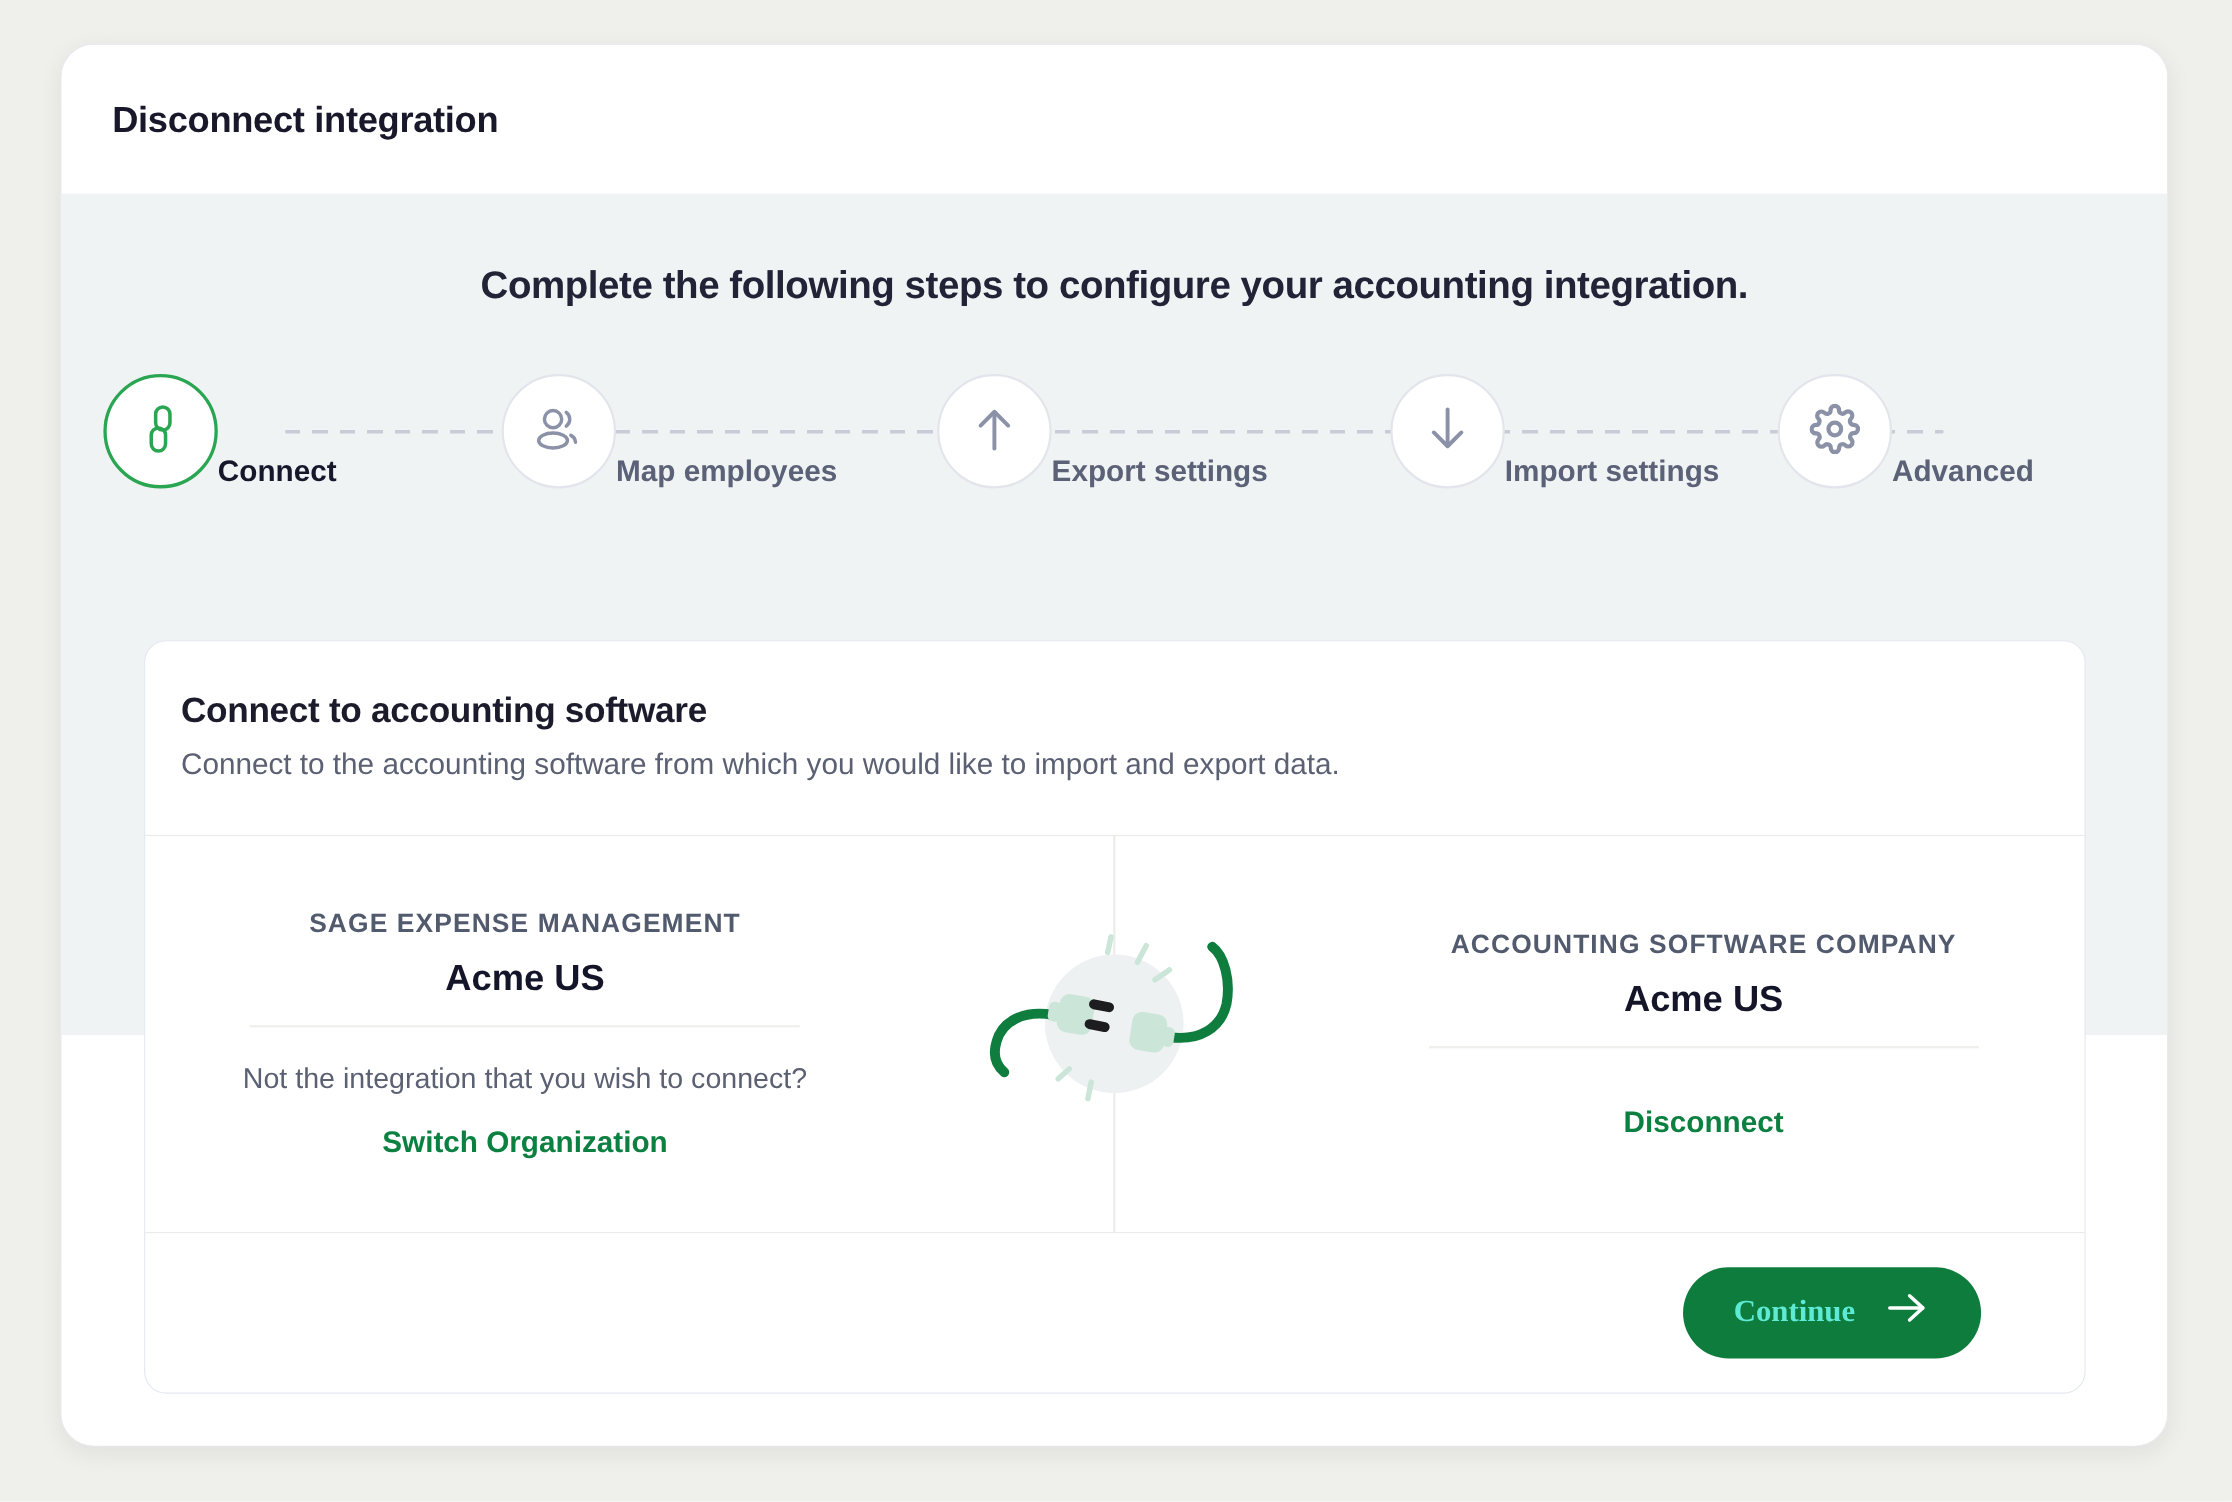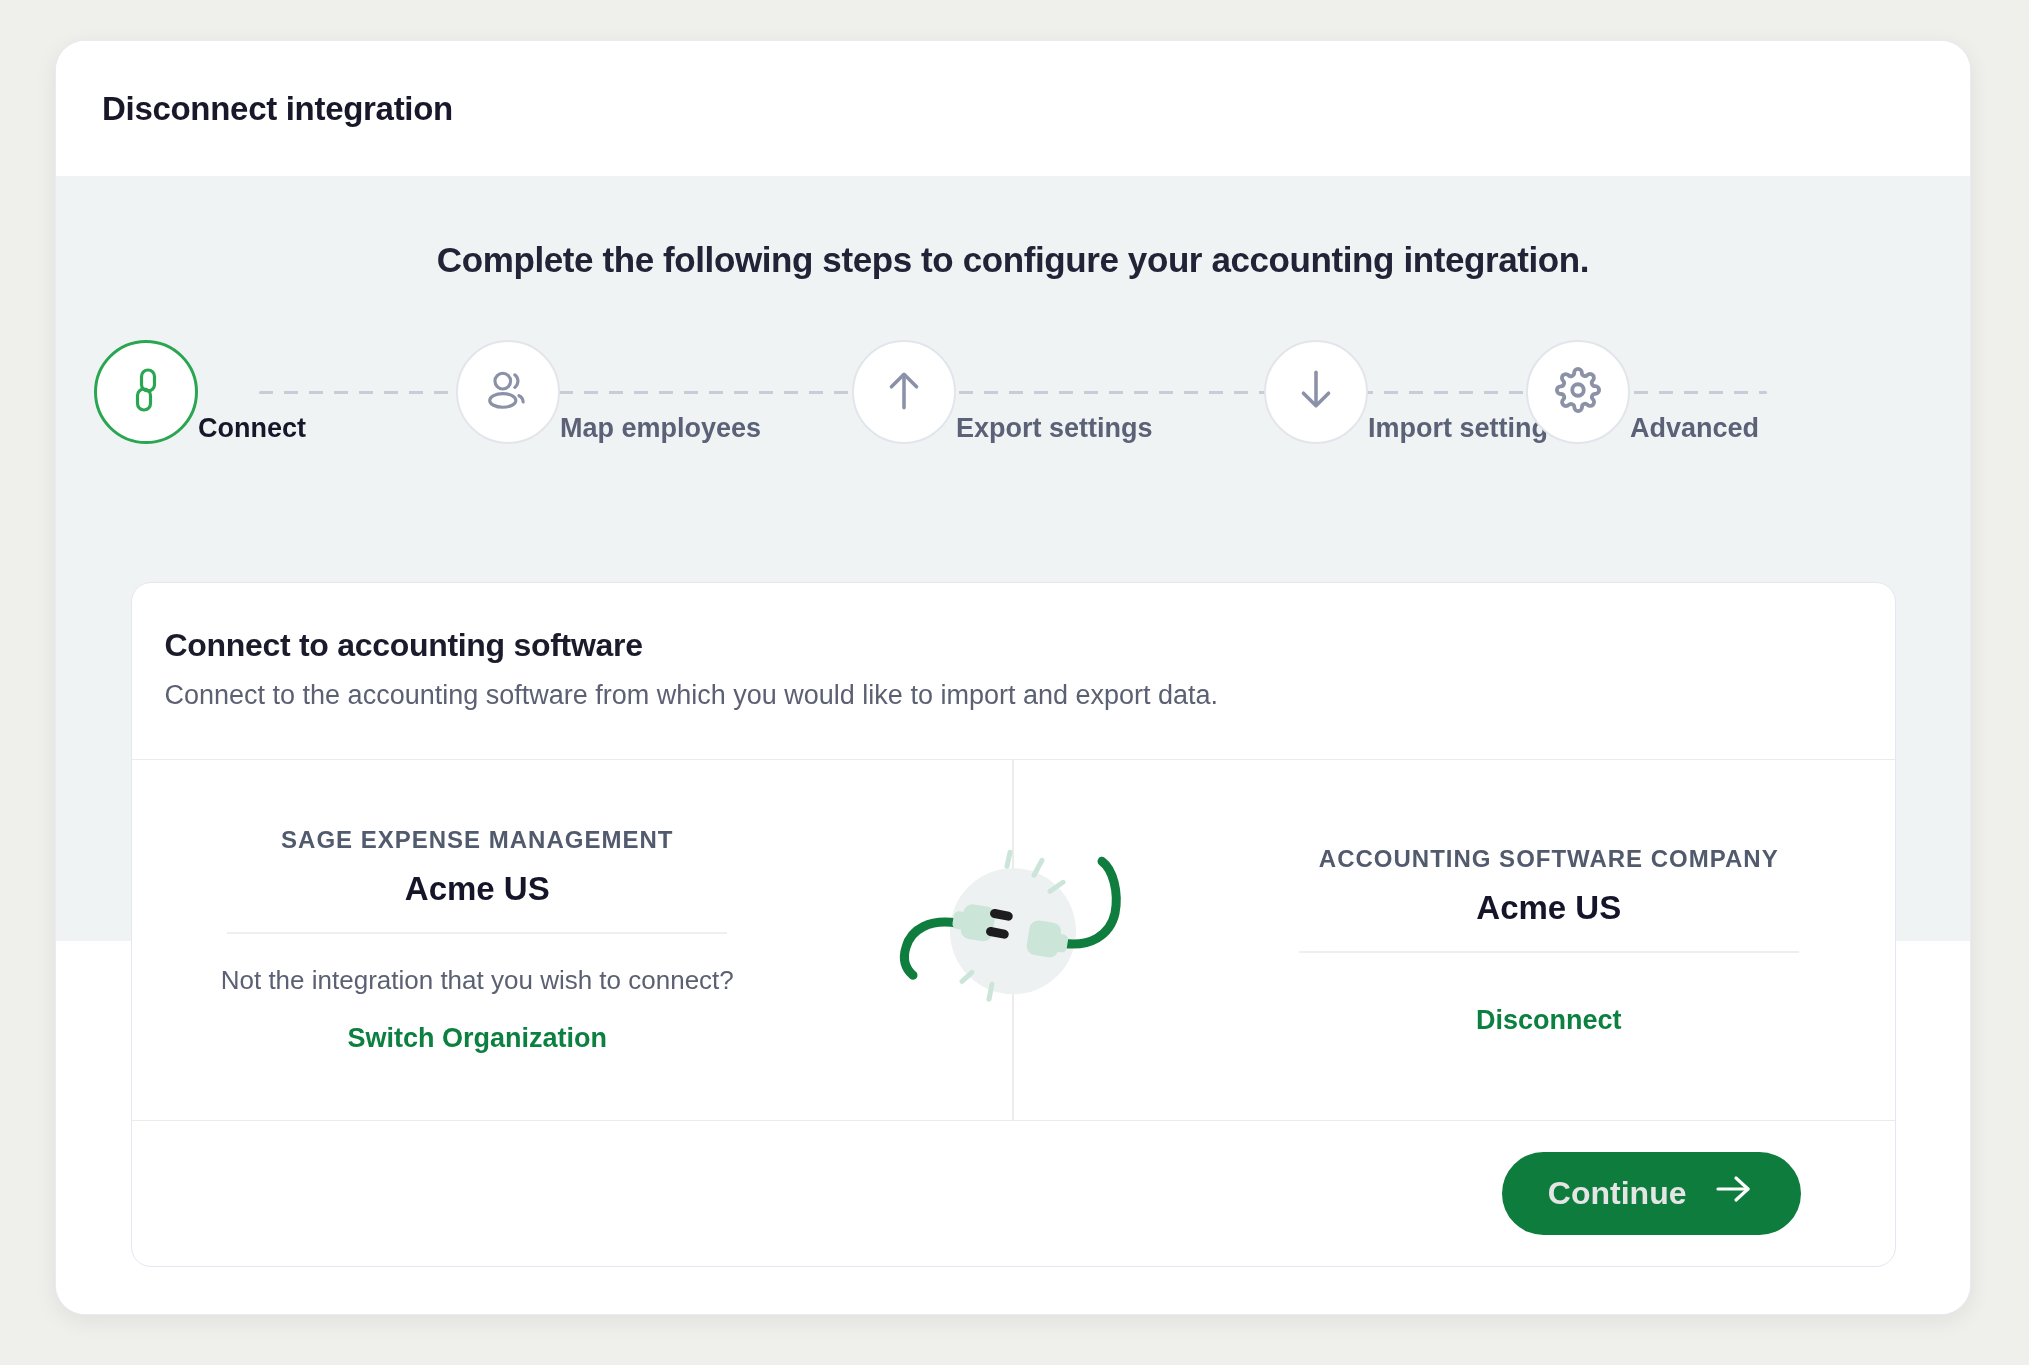--- a/index.html
+++ b/index.html
@@ -30,21 +30,21 @@
 
   
   .stepper { position:relative; margin-top:60px; height:168px; }
   .stepper-line {
     position:absolute; left:203px; top:51px; width:1508px; height:3px;
     background:repeating-linear-gradient(90deg,#c7ccd6 0 14px,transparent 14px 25px);
     border-radius:2px;
   }
   .step { position:absolute; top:0; transform:translateX(-50%); width:330px;
           display:flex; flex-direction:row; align-items:flex-end; cursor:pointer; }
-  .step-1{left:203px}.step-2{left:565px}.step-3{left:961px}.step-4{left:1373px}.step-5{left:1635px}
+  .step-1{left:203px}.step-2{left:565px}.step-3{left:961px}.step-4{left:1373px}.step-5{left:1725px}
   .step-circle {
     width:104px; height:104px; border-radius:50%; background:#fff;
     border:2px solid #e2e5eb; display:flex; align-items:center; justify-content:center;
   }
   .step.active .step-circle { border:3px solid #2aa552; }
   .step-label { margin-top:20px; font-size:27px; font-weight:700; color:#5b6176; white-space:nowrap; }
   .step.active .step-label { color:#17172b; }
   .icon-grey { stroke:#8b91a7; }
   .icon-green { stroke:#2aa552; }
 
@@ -72,23 +72,23 @@
   .action-link { margin-top:24px; font-size:27px; font-weight:700; color:#0c8040; cursor:pointer; }
 
   .illustration { position:absolute; left:50%; top:50%; transform:translate(-50%,-53%); z-index:2; }
 
   .card-foot {
     height:145px; border-top:1px solid #ebebe8;
     display:flex; align-items:center; justify-content:flex-end; padding-right:94px;
   }
   .continue-btn {
     height:83px; padding:0 46px; border:none; border-radius:42px;
-    background:#0e7c3c; color:#e5e5e5; font-size:32px; font-weight:700;
+    background:#0e7c3c; color:#5eead4; font-size:28px; font-weight:700;
     display:flex; align-items:center; gap:26px; cursor:pointer;
-    font-family:Liberation Sans, sans-serif;
+    font-family:Liberation Serif, serif;
   }
 </style>
 </head>
 <body>
 
 <div class="window">
 
   <div class="app-header">
     <div class="app-title">Disconnect integration</div>
   </div>

